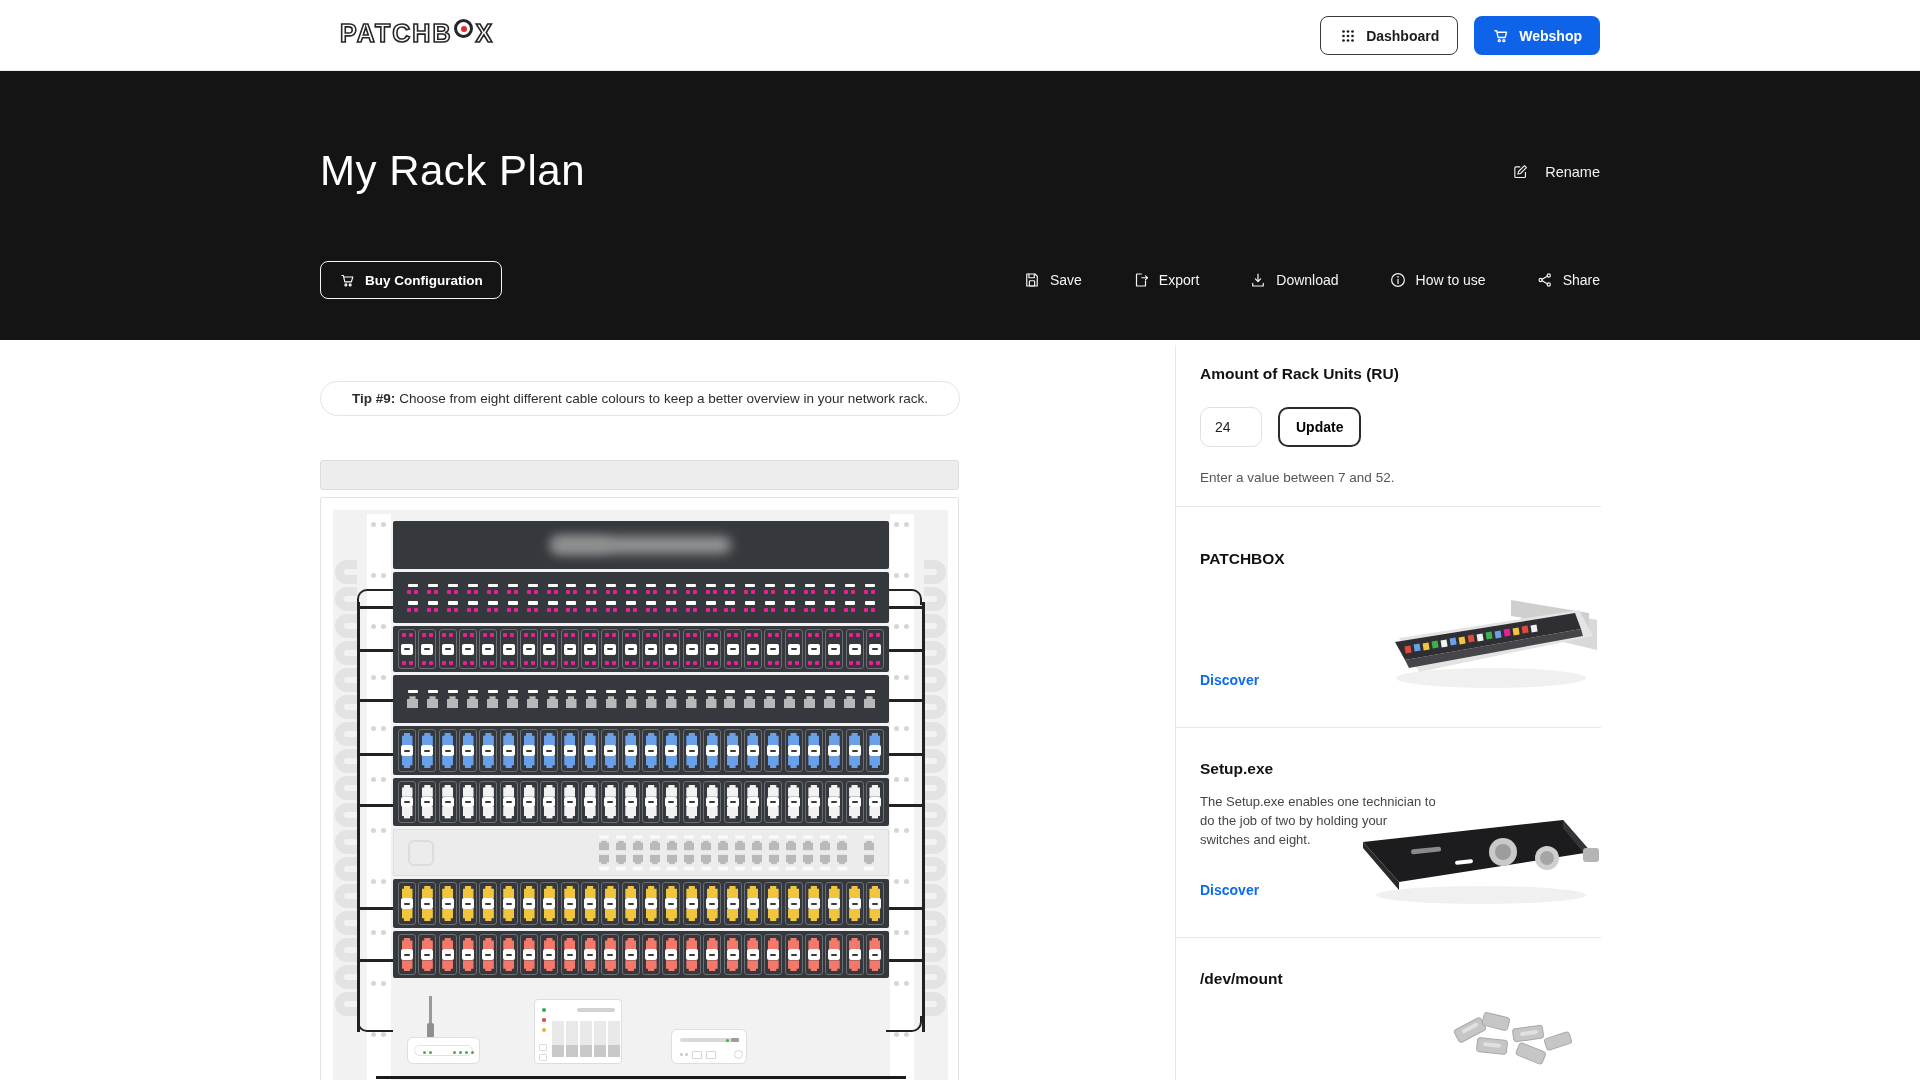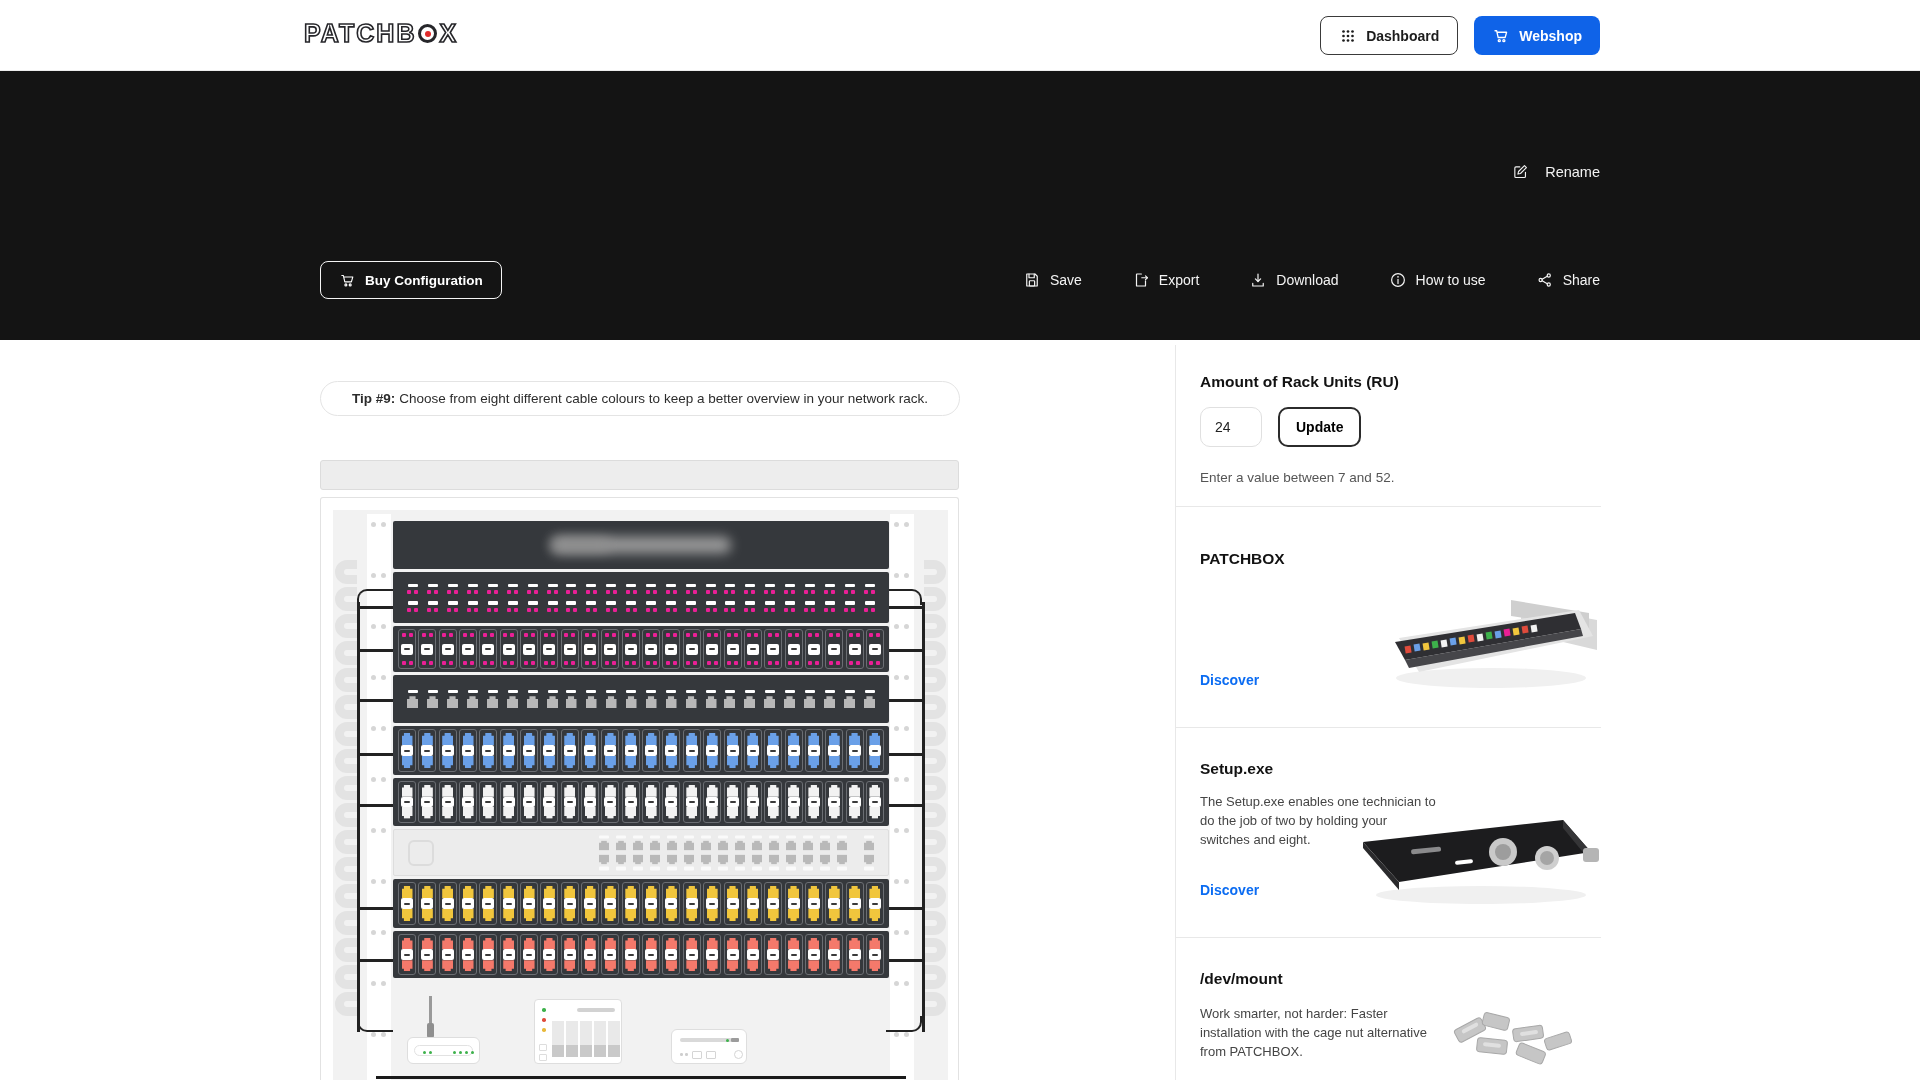--- a/index.html
+++ b/index.html
@@ -1,21 +1,21 @@
 <!DOCTYPE html>
 <html><head>
 <meta charset="utf-8">
 <style>
   * { margin:0; padding:0; box-sizing:border-box; }
   html,body { width:1920px; height:1080px; font-family:"Liberation Sans",sans-serif; background:#fff; overflow:hidden; }
   body { position:relative; }
 
   
   .header { position:absolute; left:0; top:0; width:1920px; height:71px; background:#fff; border-bottom:1px solid #ececec; z-index:5; }
-  .logo { position:absolute; left:304px; top:19px; display:flex; align-items:center; cursor:pointer; }
+  .logo { position:absolute; left:340px; top:19px; display:flex; cursor:pointer; }
   .logo-txt { font-size:25px; font-weight:800; letter-spacing:2px; color:#fff; -webkit-text-stroke:1.6px #26262a; }
   .logo-o { display:inline-block; width:19px; height:19px; border:3px solid #26262a; border-radius:50%; position:relative; margin:0 2px; vertical-align:-1px; }
   .logo-o i { position:absolute; left:50%; top:50%; width:6px; height:6px; margin:-3px 0 0 -3px; background:#e02b2b; border-radius:50%; }
   .hdr-buttons { position:absolute; right:320px; top:16px; display:flex; gap:16px; }
   .btn { display:flex; align-items:center; gap:9px; height:39px; padding:0 18px; border-radius:8px; font-size:14px; font-weight:700; cursor:pointer; white-space:nowrap; }
   .btn-outline-dark { border:1.5px solid #3a3a3a; color:#1c1c1c; background:#fff; }
   .btn-blue { background:var(--blue,#0f63e8); color:#fff; border:none; }
 
   
   .hero { position:absolute; left:0; top:71px; width:1920px; height:269px; background:#141414; color:#fff; }
@@ -123,20 +123,21 @@
             <circle cx="9.7" cy="18.2" r="1.4"></circle>
             <circle cx="15.8" cy="18.2" r="1.4"></circle>
           </svg>
       </span>
       <span>Webshop</span>
     </div>
   </div>
 </div>
 
 <div class="hero">
+  <div class="hero-title">My Rack Plan</div>
   <div class="rename">
     <span class="ic">
       <svg width="17" height="17" viewBox="0 0 24 24" fill="none" stroke="#f2f2f2" stroke-width="1.6" stroke-linecap="round" stroke-linejoin="round">
           <path d="M19 13v6a1.5 1.5 0 0 1-1.5 1.5h-12A1.5 1.5 0 0 1 4 19V7a1.5 1.5 0 0 1 1.5-1.5H11"></path>
           <path d="M17.6 3.6l2.8 2.8L12 14.8l-3.6.8.8-3.6z"></path>
         </svg>
     </span>
     <span>Rename</span>
   </div>
   <div class="hero-bottom">
@@ -1727,21 +1728,21 @@
             <div style="position: absolute; left: 34px; top: 21px; width: 10px; height: 8px; border: 1px solid rgb(213, 213, 213); border-radius: 1px;"></div>
             <div style="position: absolute; left: 62px; top: 20px; width: 9px; height: 9px; border: 1px solid rgb(213, 213, 213); border-radius: 50%;"></div>
           </div>
         </div>
       </div>
       <div class="bottom-line" style="left: 43px; top: 566px; width: 530px;"></div>
     </div>
 </div>
 
 <div class="sidebar">
-  <div class="sb sb-h" style="top:28px;">Amount of Rack Units (RU)</div>
+  <div class="sb sb-h" style="top:20px;">Amount of Rack Units (RU)</div>
   <input class="ru-input" type="text" value="24" style="">
   <button class="ru-update">Update</button>
   <div class="sb sb-help" style="top:125px;">Enter a value between 7 and 52.</div>
 
   <div class="divider" style="top:161px;"></div>
 
   <div class="sb sb-h" style="top:205px;">PATCHBOX</div>
   <div class="sb discover" style="top:327px;">Discover</div>
   <div class="card-img" style="left:195px; top:235px;">
     <svg width="230" height="125" viewBox="0 0 230 125">
@@ -1790,23 +1791,20 @@
         <circle cx="196" cy="68" r="7" fill="#a5a5a5"></circle>
       <rect x="232" y="58" width="16" height="14" rx="3" fill="#b5b5b5"></rect>
       <rect x="60" y="58" width="30" height="5" rx="2" fill="#8a8a8c" transform="rotate(-6 75 60)"></rect>
       <rect x="104" y="70" width="18" height="4" rx="2" fill="#fff" transform="rotate(-6 113 72)"></rect>
     </svg>
   </div>
 
   <div class="divider" style="top:592px;"></div>
 
   <div class="sb sb-h" style="top:625px;">/dev/mount</div>
-  <div class="sb card-text" style="top:660px; width:270px;">Work smarter, not harder: Faster
-installation with the cage nut alternative
-from PATCHBOX.</div>
   <div class="card-img" style="left:245px; top:650px;">
     <svg width="170" height="90" viewBox="0 0 170 90">
       <g fill="#c6c6c6" stroke="#a8a8a8" stroke-width="1">
         <rect x="34" y="28" width="30" height="14" rx="3" transform="rotate(-28 49 35)"></rect>
         <rect x="62" y="20" width="26" height="13" rx="3" transform="rotate(14 75 26)"></rect>
         <rect x="92" y="32" width="30" height="13" rx="3" transform="rotate(-8 107 38)"></rect>
         <rect x="56" y="44" width="30" height="14" rx="3" transform="rotate(6 71 51)"></rect>
         <rect x="96" y="52" width="28" height="13" rx="3" transform="rotate(22 110 58)"></rect>
         <rect x="124" y="40" width="26" height="12" rx="3" transform="rotate(-18 137 46)"></rect>
       </g>

